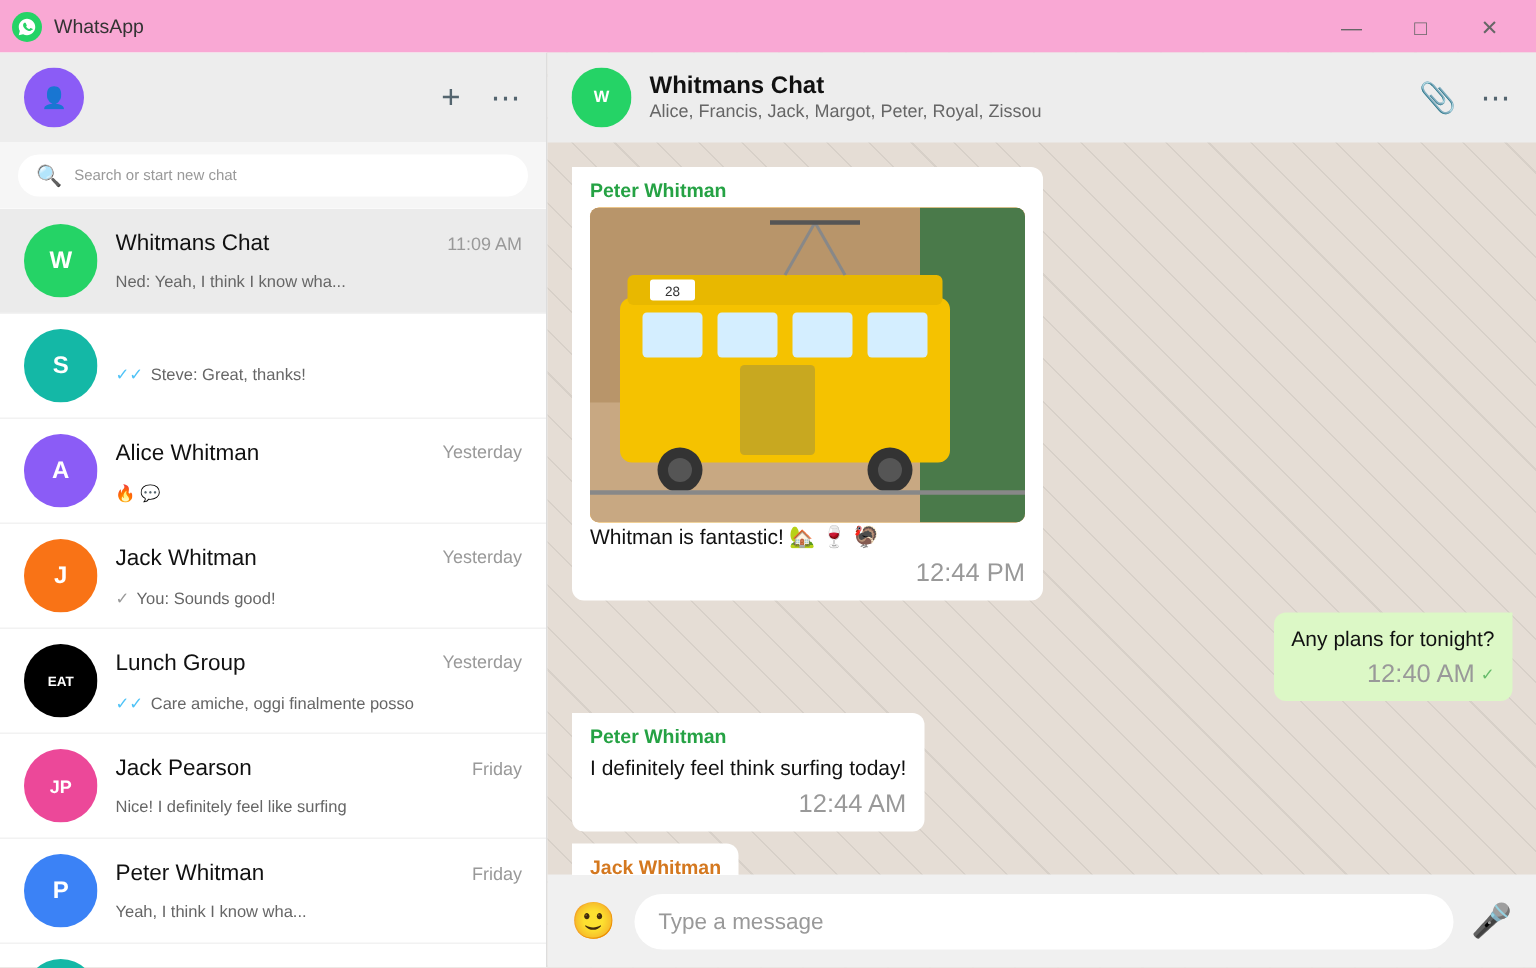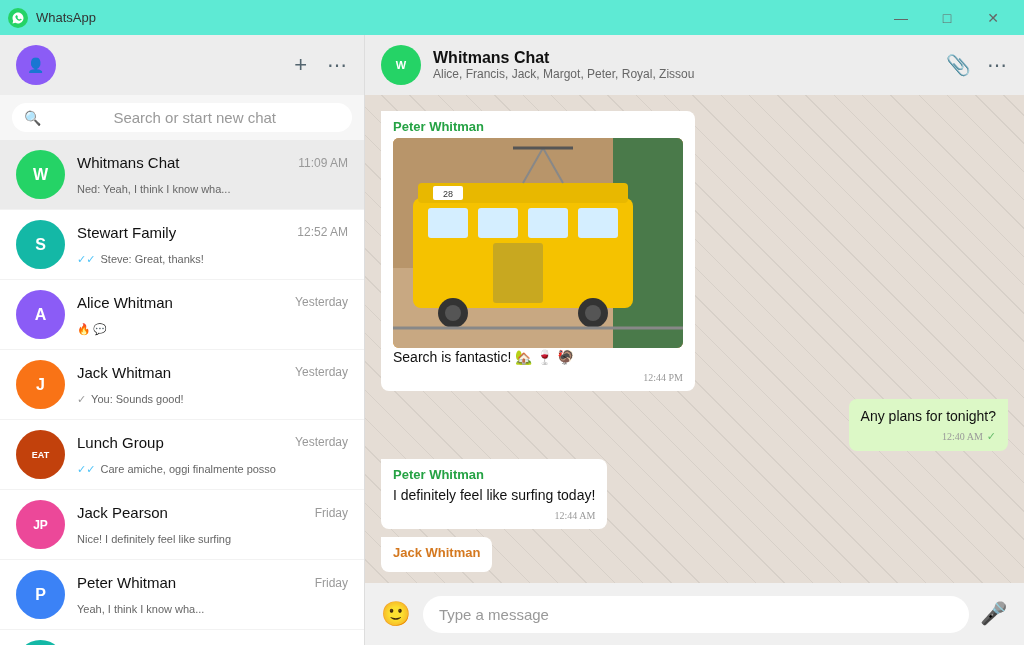--- a/index.html
+++ b/index.html
@@ -1,20 +1,20 @@
 <!DOCTYPE html>
 <html><head>
   <meta charset="utf-8">
   <style>
     * { margin: 0; padding: 0; box-sizing: border-box; }
     body { width: 1024px; height: 645px; overflow: hidden; font-family: 'Segoe UI', Arial, sans-serif; background: #f0f0f0; display: flex; flex-direction: column; }
 
     
     .title-bar {
-      height: 35px; background: #5eead4; display: flex; align-items: center;
+      height: 35px; background: #f9a8d4; display: flex; align-items: center;
       justify-content: space-between; padding: 0 8px; flex-shrink: 0;
     }
     .title-bar-left { display: flex; align-items: center; gap: 8px; }
     .title-bar-logo { width: 20px; height: 20px; background: #25D366; border-radius: 50%; display: flex; align-items: center; justify-content: center; font-size: 12px; color: white; }
     .title-bar-title { font-size: 13px; color: #333; }
     .title-bar-controls { display: flex; gap: 0; }
     .title-bar-btn { width: 46px; height: 32px; border: none; background: transparent; cursor: pointer; font-size: 14px; color: #666; display: flex; align-items: center; justify-content: center; }
 
     
     .main { display: flex; flex: 1; overflow: hidden; }
@@ -25,21 +25,21 @@
     
     .sidebar-header { height: 60px; background: #ededed; display: flex; align-items: center; padding: 0 16px; gap: 12px; flex-shrink: 0; }
     .sidebar-avatar { width: 40px; height: 40px; border-radius: 50%; overflow: hidden; flex-shrink: 0; }
     .avatar-placeholder { width: 100%; height: 100%; display: flex; align-items: center; justify-content: center; font-size: 16px; font-weight: bold; color: white; }
     .sidebar-header-actions { display: flex; gap: 20px; margin-left: auto; }
     .icon-btn { background: none; border: none; cursor: pointer; color: #54656f; font-size: 18px; display: flex; align-items: center; justify-content: center; }
 
     
     .search-bar { padding: 8px 12px; background: #f6f6f6; flex-shrink: 0; }
     .search-input-wrap { background: #fff; border-radius: 20px; display: flex; align-items: center; padding: 6px 12px; gap: 8px; }
-    .search-input-wrap input { border: none; outline: none; font-size: 15px; color: #737373; width: 100%; background: transparent; text-align: center; }
+    .search-input-wrap input { border: none; outline: none; font-size: 10px; color: #737373; width: 100%; background: transparent; }
     .search-input-wrap input::placeholder { color: #999; }
     .search-icon-svg { color: #999; font-size: 14px; }
 
     
     .chat-list { overflow-y: auto; flex: 1; }
     .chat-item { display: flex; align-items: center; padding: 10px 16px; cursor: pointer; gap: 12px; border-bottom: 1px solid #f2f2f2; }
     .chat-item.active { background: #ebebeb; }
     .chat-avatar { width: 49px; height: 49px; border-radius: 50%; overflow: hidden; flex-shrink: 0; }
     .chat-info { flex: 1; min-width: 0; }
     .chat-info-top { display: flex; justify-content: space-between; align-items: center; }
@@ -61,21 +61,21 @@
     .chat-header-actions { display: flex; gap: 16px; align-items: center; }
 
     
     .messages-area { flex: 1; overflow-y: auto; padding: 16px; display: flex; flex-direction: column; gap: 8px; z-index: 1; }
     .msg-bubble { max-width: 65%; padding: 8px 12px; border-radius: 8px; position: relative; }
     .msg-bubble.received { background: #fff; align-self: flex-start; border-top-left-radius: 0; }
     .msg-bubble.sent { background: #dcf8c6; align-self: flex-end; border-top-right-radius: 0; }
     .msg-sender { font-size: 13px; font-weight: 600; margin-bottom: 4px; }
     .msg-text { font-size: 14px; color: #111; line-height: 1.4; }
     .msg-meta { display: flex; justify-content: flex-end; align-items: center; gap: 4px; margin-top: 4px; }
-    .msg-time { font-size: 10px; color: #999; font-family: Liberation Serif, serif; }
+    .msg-time { font-size: 17px; color: #999; }
     .msg-check { font-size: 11px; color: #66bb6a; }
     .msg-image-placeholder { width: 290px; height: 210px; background: linear-gradient(135deg, #f5a623 0%, #f5a623 40%, #e8b84b 60%, #c8781a 100%); border-radius: 6px; display: flex; align-items: center; justify-content: center; position: relative; overflow: hidden; }
     .tram-svg { width: 100%; height: 100%; }
 
     
     .input-area { height: 62px; background: #f0f0f0; display: flex; align-items: center; padding: 8px 16px; gap: 12px; flex-shrink: 0; z-index: 2; }
     .emoji-btn { background: none; border: none; cursor: pointer; font-size: 24px; color: #54656f; }
     .msg-input { flex: 1; background: #fff; border: none; border-radius: 24px; padding: 10px 16px; font-size: 15px; outline: none; color: #333; }
     .msg-input::placeholder { color: #999; }
     .mic-btn { background: none; border: none; cursor: pointer; font-size: 22px; color: #54656f; }
@@ -140,24 +140,20 @@
         
         Ned: Yeah, I think I know wha...
       </div>
     </div>
   </div>
         <div class="chat-item">
     <div class="chat-avatar">
       <div class="avatar-placeholder" style="background:#14b8a6; font-size:16px; font-weight:bold;">S</div>
     </div>
     <div class="chat-info">
-      <div class="chat-info-top">
-        <span class="chat-name">Stewart Family</span>
-        <span class="chat-time">12:52 AM</span>
-      </div>
       <div class="chat-preview">
         <span class="check-marks">✓✓</span>
         
         Steve: Great, thanks!
       </div>
     </div>
   </div>
         <div class="chat-item">
     <div class="chat-avatar">
       <div class="avatar-placeholder" style="background:#8b5cf6; font-size:16px; font-weight:bold;">A</div>
@@ -185,21 +181,21 @@
       </div>
       <div class="chat-preview">
         
         <span style="color:#999; margin-right:2px;">✓</span>
         You: Sounds good!
       </div>
     </div>
   </div>
         <div class="chat-item">
     <div class="chat-avatar">
-      <div class="avatar-placeholder" style="background:#c2410c; font-size:9px; font-weight:bold;">EAT</div>
+      <div class="avatar-placeholder" style="background:#000000; font-size:9px; font-weight:bold;">EAT</div>
     </div>
     <div class="chat-info">
       <div class="chat-info-top">
         <span class="chat-name">Lunch Group</span>
         <span class="chat-time">Yesterday</span>
       </div>
       <div class="chat-preview">
         <span class="check-marks">✓✓</span>
         
         Care amiche, oggi finalmente posso
@@ -295,36 +291,36 @@
           <line x1="0" y1="190" x2="290" y2="190" stroke="#888" stroke-width="3"></line>
 
           <rect x="40" y="48" width="30" height="14" rx="2" fill="#fff"></rect>
           <text x="55" y="59" font-size="9" fill="#333" text-anchor="middle">28</text>
 
           <line x1="130" y1="45" x2="150" y2="10" stroke="#888" stroke-width="2"></line>
           <line x1="150" y1="10" x2="170" y2="45" stroke="#888" stroke-width="2"></line>
           <line x1="120" y1="10" x2="180" y2="10" stroke="#555" stroke-width="3"></line>
         </svg>
       </div>
-    <div class="msg-text">Search is fantastic! 🏡 🍷 🦃</div>
+    <div class="msg-text">Whitman is fantastic! 🏡 🍷 🦃</div>
           <div class="msg-meta">
     <span class="msg-time">12:44 PM</span>
 
   </div>
         </div>
         <div class="msg-bubble sent">
           <div class="msg-text">Any plans for tonight?</div>
           <div class="msg-meta">
     <span class="msg-time">12:40 AM</span>
     <span class="msg-check">✓</span>
   </div>
         </div>
         <div class="msg-bubble received">
           <div class="msg-sender" style="color:#25a244">Peter Whitman</div>
-          <div class="msg-text">I definitely feel like surfing today!</div>
+          <div class="msg-text">I definitely feel think surfing today!</div>
           <div class="msg-meta">
     <span class="msg-time">12:44 AM</span>
 
   </div>
         </div>
         <div class="msg-bubble received">
           <div class="msg-sender" style="color:#d4781f">Jack Whitman</div>
         </div>
       </div>
 

